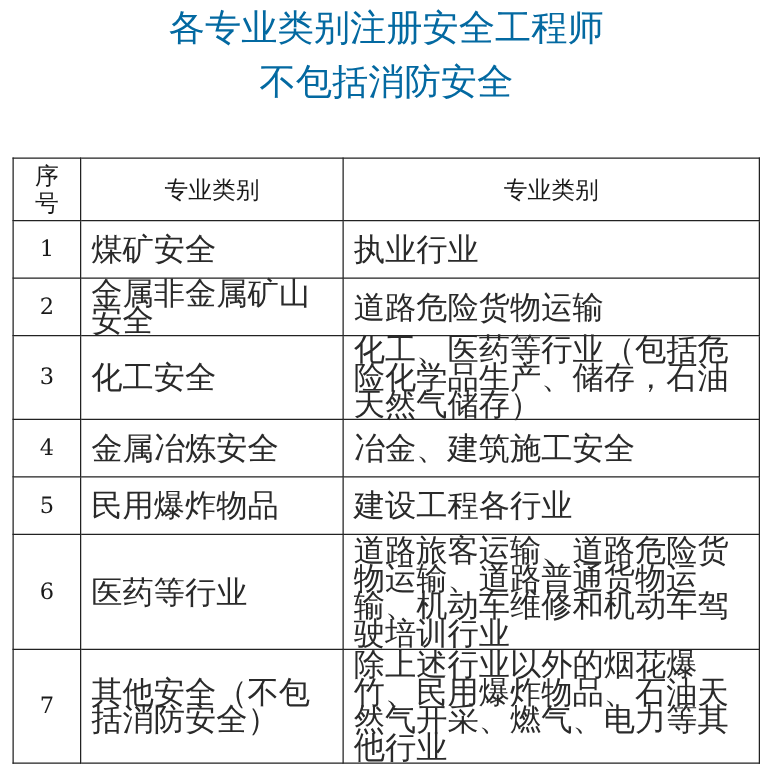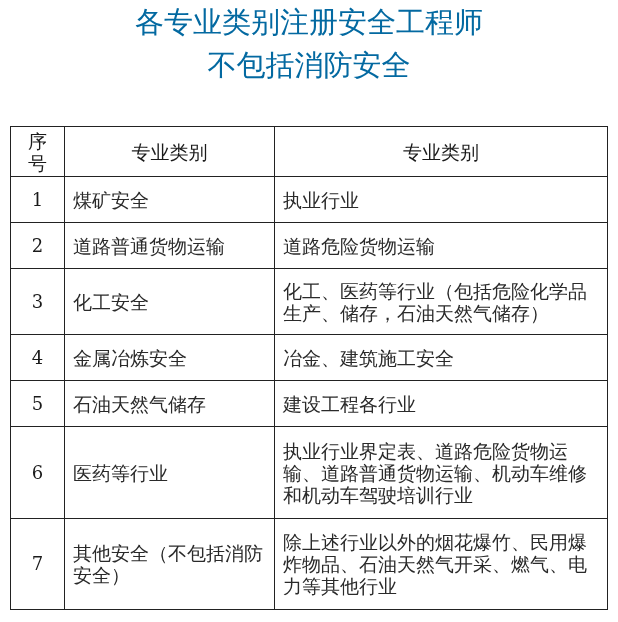--- a/index.html
+++ b/index.html
@@ -5,21 +5,21 @@
   html, body { margin: 0; padding: 0; background: #ffffff; }
   body { width: 618px; height: 622px; position: relative; overflow: hidden;
          font-family: "DejaVu Serif", "Liberation Serif", serif; color: #1a1a1a; }
   .title { position: absolute; left: 0; width: 618px; text-align: center;
            font-size: 29px; line-height: 36px; color: #0369a1; }
   .t1 { top: 4px; }
   .t2 { top: 47px; }
   table { position: absolute; left: 10px; top: 126px; width: 597px;
           border-collapse: collapse; table-layout: fixed; }
   td, th { border: 1.5px solid #222; padding: 0; vertical-align: middle;
-           font-size: 19px; line-height: 22px; font-weight: normal; }
+           font-size: 25px; line-height: 22px; font-weight: normal; }
   th { font-family: "DejaVu Sans", "Liberation Sans", sans-serif; font-size: 19px; text-align: center; }
   th.seq { line-height: 22px; }
   td.num { text-align: center; font-size: 18px; }
   td.cat, td.ind { text-align: left; padding-left: 8px; padding-right: 6px; color: #2a2a2a; }
   col.c1 { width: 54px; }
   col.c2 { width: 210px; }
   col.c3 { width: 333px; }
 </style>
 </head>
 <body>
@@ -44,42 +44,42 @@
     </tr>
   </thead>
   <tbody>
     <tr style="height:46px">
       <td class="num">1</td>
       <td class="cat">煤矿安全</td>
       <td class="ind">执业行业</td>
     </tr>
     <tr style="height:46px">
       <td class="num">2</td>
-      <td class="cat">道路普通货物运输</td>
+      <td class="cat">金属非金属矿山安全</td>
       <td class="ind">道路危险货物运输</td>
     </tr>
     <tr style="height:66px">
       <td class="num">3</td>
       <td class="cat">化工安全</td>
       <td class="ind">化工、医药等行业（包括危险化学品生产、储存，石油天然气储存）</td>
     </tr>
     <tr style="height:46px">
       <td class="num">4</td>
       <td class="cat">金属冶炼安全</td>
       <td class="ind">冶金、建筑施工安全</td>
     </tr>
     <tr style="height:46px">
       <td class="num">5</td>
-      <td class="cat">石油天然气储存</td>
+      <td class="cat">民用爆炸物品</td>
       <td class="ind">建设工程各行业</td>
     </tr>
     <tr style="height:92px">
       <td class="num">6</td>
       <td class="cat">医药等行业</td>
-      <td class="ind">执业行业界定表、道路危险货物运输、道路普通货物运输、机动车维修和机动车驾驶培训行业</td>
+      <td class="ind">道路旅客运输、道路危险货物运输、道路普通货物运输、机动车维修和机动车驾驶培训行业</td>
     </tr>
     <tr style="height:91px">
       <td class="num">7</td>
       <td class="cat">其他安全（不包括消防安全）</td>
       <td class="ind">除上述行业以外的烟花爆竹、民用爆炸物品、石油天然气开采、燃气、电力等其他行业</td>
     </tr>
   </tbody>
 </table>
 
 </body></html>

